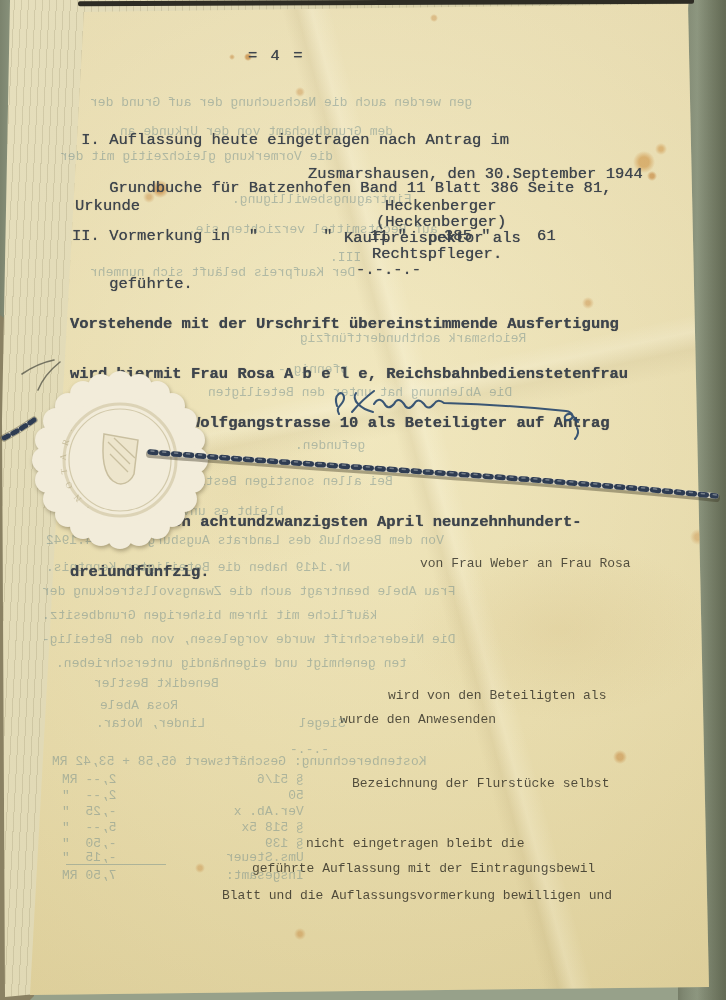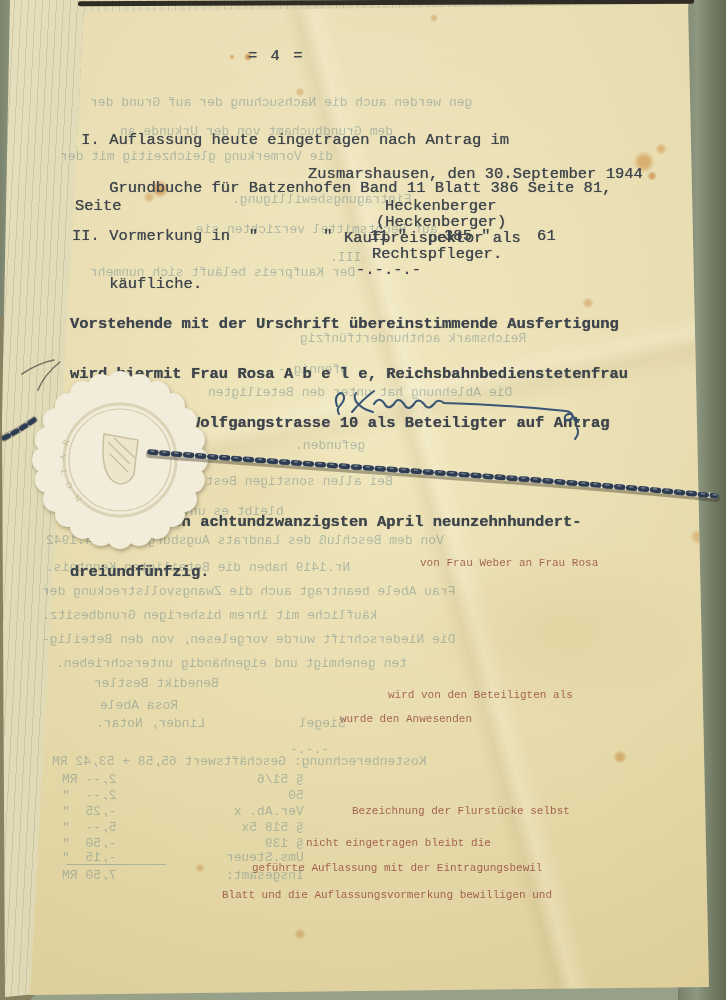--- a/index.html
+++ b/index.html
@@ -62,21 +62,21 @@
   .ink{position:absolute;color:#3e454d;font-size:15.5px;line-height:16px;
     white-space:pre;text-shadow:0 0 .7px rgba(55,60,65,.85);}
   .ink div{white-space:pre;}
   .para{line-height:16.5px;font-weight:bold;}
   .bold-strike{font-weight:normal;text-shadow:.8px 0 0 currentColor,0 0 .7px rgba(55,60,65,.9);}
 
   
   .g{position:absolute;color:#5d7f86;font-size:13px;line-height:15px;white-space:pre;
     opacity:.42;transform:scaleX(-1);filter:blur(.3px);}
   
-  .f{position:absolute;color:#7f1d1d;font-size:11px;line-height:15px;white-space:pre;
+  .f{position:absolute;color:#000000;font-size:13px;line-height:15px;white-space:pre;
     opacity:.65;filter:blur(.4px);}
   .sum-rule{position:absolute;left:66px;top:864px;width:100px;height:0;
     border-top:1.5px solid #5d7f86;opacity:.4;}
 
   svg{position:absolute;overflow:visible;}
 </style>
 </head>
 <body>
 
 <div class="scan">
@@ -84,21 +84,21 @@
   <div class="backing-shade"></div>
   <div class="left-dark"></div>
   <div class="under-sheet"></div>
   <div class="top-edge-line"></div>
 
   <div class="page"></div>
 
   <div class="f" style="left:420px;top:556px">von Frau Weber an Frau Rosa</div>
   <div class="f" style="left:388px;top:688px">wird von den Beteiligten als</div>
   <div class="f" style="left:340px;top:712px">wurde den Anwesenden</div>
-  <div class="f" style="left:352px;top:804px">Bezeichnung der Flurstücke selbst</div>
+  <div class="f" style="left:352px;top:776px">Bezeichnung der Flurstücke selbst</div>
   <div class="f" style="left:252px;top:861px">geführte Auflassung mit der Eintragungsbewil</div>
   <div class="f" style="left:306px;top:836px">nicht eingetragen bleibt die</div>
   <div class="f" style="left:222px;top:888px">Blatt und die Auflassungsvormerkung bewilligen und</div>
 
   <div class="g" style="left:90px;top:95px">gen werden auch die Nachsuchung der auf Grund der</div>
   <div class="g" style="left:120px;top:124px">dem Grundbuchamt von der Urkunde an</div>
   <div class="g" style="left:60px;top:149px">die Vormerkung gleichzeitig mit der</div>
   <div class="g" style="left:232px;top:192px">Eintragungsbewilligung.</div>
   <div class="g" style="left:188px;top:222px">auf Rechtsmittel verzichten sie.</div>
   <div class="g" style="left:330px;top:250px">III.</div>
@@ -128,30 +128,30 @@
   <div class="g" style="left:62px;top:850px">Ums.Steuer              -,15  "</div>
   <div class="g" style="left:62px;top:868px">Insgesamt:              7,50 RM</div>
   <div class="sum-rule"></div>
 
   <div class="ink" style="left:248px;top:48px;letter-spacing:2px">= 4 =</div>
 
   <div class="ink" style="left:72px;top:100px">
     <div> I. Auflassung heute eingetragen nach Antrag im</div>
     <div>    Grundbuche für Batzenhofen Band 11 Blatt 386 Seite 81,</div>
     <div>II. Vormerkung in  "       "    11 "    385 "     61</div>
-    <div>    käufliche.</div>
+    <div>    geführte.</div>
   </div>
 
   <div class="ink" style="left:308px;top:166px">Zusmarshausen, den 30.September 1944</div>
   <div class="ink" style="left:385px;top:198px">Heckenberger</div>
   <div class="ink" style="left:376px;top:214px">(Heckenberger)</div>
   <div class="ink" style="left:344px;top:230px"><span>Kaufpreis</span><span class="bold-strike">pekt</span><span>or als</span></div>
   <div class="ink" style="left:372px;top:246px">Rechtspfleger.</div>
   <div class="ink" style="left:356px;top:262px">-.-.-.-</div>
-  <div class="ink" style="left:75px;top:198px">Seite</div>
+  <div class="ink" style="left:75px;top:198px">Urkunde</div>
 
   <div class="ink para" style="left:70px;top:283px">
     <div>Vorstehende mit der Urschrift übereinstimmende Ausfertigung</div>
     <div>wird hiermit Frau Rosa A b e l e, Reichsbahnbedienstetenfrau</div>
     <div>in Augsburg, Wolfgangstrasse 10 als Beteiligter auf Antrag</div>
     <div>erteilt.</div>
     <div>Augsburg, den achtundzwanzigsten April neunzehnhundert-</div>
     <div>dreiundfünfzig.</div>
   </div>
 

